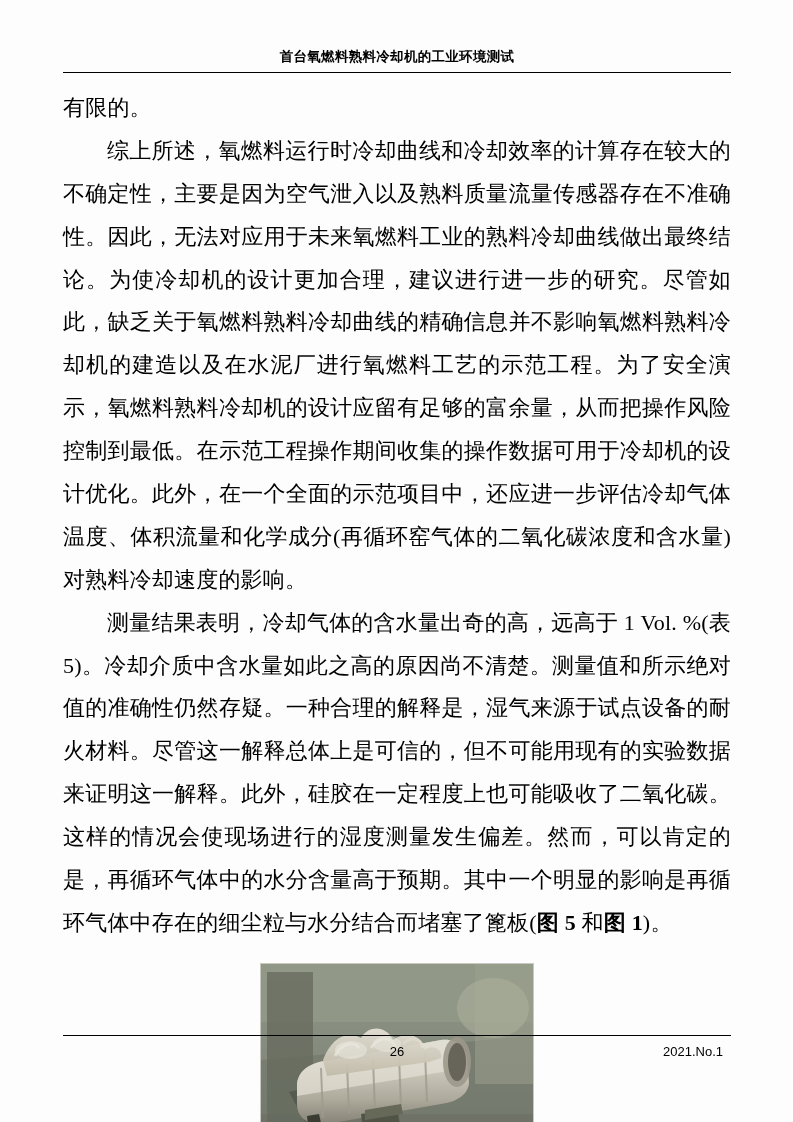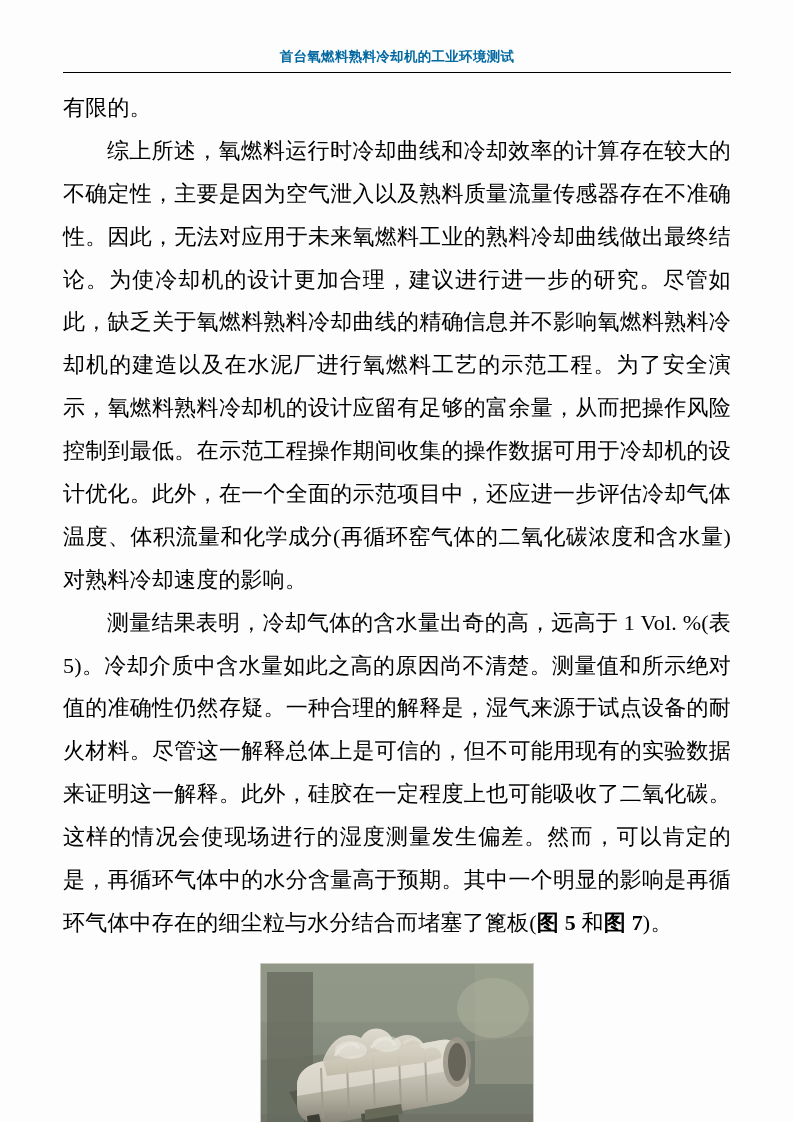--- a/index.html
+++ b/index.html
@@ -28,21 +28,21 @@
     top: 48px;
     width: 668px;
   }
   .header {
     text-align: center;
     font-size: 13.5px;
     font-family: "Liberation Sans", "DejaVu Sans", sans-serif;
     font-weight: bold;
     letter-spacing: 0.3px;
     padding-bottom: 6px;
-    color: #0369a1;
+    color: #000000;
   }
   .header-rule {
     border-bottom: 1.2px solid #000;
     width: 100%;
     margin-bottom: 14px;
   }
   p.body-text {
     font-size: 22px;
     line-height: 1.95;
     margin: 0;
@@ -123,21 +123,21 @@
   <div class="content">
 
     <div class="header">首台氧燃料熟料冷却机的工业环境测试</div>
     <div class="header-rule"></div>
 
     <p class="body-text">有限的。</p>
 
     <p class="body-text indent">综上所述，氧燃料运行时冷却曲线和冷却效率的计算存在较大的不确定性，主要是因为空气泄入以及熟料质量流量传感器存在不准确性。因此，无法对应用于未来氧燃料工业的熟料冷却曲线做出最终结论。为使冷却机的设计更加合理，建议进行进一步的研究。尽管如此，缺乏关于氧燃料熟料冷却曲线的精确信息并不影响氧燃料熟料冷却机的建造以及在水泥厂进行氧燃料工艺的示范工程。为了安全演示，氧燃料熟料冷却机的设计应留有足够的富余量，从而把操作风险控制到最低。在示范工程操作期间收集的操作数据可用于冷却机的设计优化。此外，在一个全面的示范项目中，还应进一步评估冷却气体温度、体积流量和化学成分(再循环窑气体的二氧化碳浓度和含水量)对熟料冷却速度的影响。</p>
 
 
-    <p class="body-text indent"><span>测量结果表明，冷却气体的含水量出奇的高，远高于 1 Vol. %(表 5)。冷却介质中含水量如此之高的原因尚不清楚。测量值和所示绝对值的准确性仍然存疑。一种合理的解释是，湿气来源于试点设备的耐火材料。尽管这一解释总体上是可信的，但不可能用现有的实验数据来证明这一解释。此外，硅胶在一定程度上也可能吸收了二氧化碳。这样的情况会使现场进行的湿度测量发生偏差。然而，可以肯定的是，再循环气体中的水分含量高于预期。其中一个明显的影响是再循环气体中存在的细尘粒与水分结合而堵塞了篦板(</span><b class="inline-bold">图 5</b><span> 和</span><b class="inline-bold">图 7</b><span>)。</span></p>
+    <p class="body-text indent"><span>测量结果表明，冷却气体的含水量出奇的高，远高于 1 Vol. %(表 5)。冷却介质中含水量如此之高的原因尚不清楚。测量值和所示绝对值的准确性仍然存疑。一种合理的解释是，湿气来源于试点设备的耐火材料。尽管这一解释总体上是可信的，但不可能用现有的实验数据来证明这一解释。此外，硅胶在一定程度上也可能吸收了二氧化碳。这样的情况会使现场进行的湿度测量发生偏差。然而，可以肯定的是，再循环气体中的水分含量高于预期。其中一个明显的影响是再循环气体中存在的细尘粒与水分结合而堵塞了篦板(</span><b class="inline-bold">图 5</b><span> 和</span><b class="inline-bold">图 1</b><span>)。</span></p>
 
     <div class="figure-block">
       <div class="figure-img">
         <svg viewBox="0 0 272 232" width="272" height="232" preserveAspectRatio="none">
           <defs>
             <linearGradient id="bgWall" x1="0" y1="0" x2="0" y2="1">
               <stop offset="0%" stop-color="#9aa08f"></stop>
               <stop offset="45%" stop-color="#8b9183"></stop>
               <stop offset="100%" stop-color="#6f7468"></stop>
             </linearGradient>
@@ -220,14 +220,21 @@
           <rect x="0" y="0" width="272" height="232" fill="#000" opacity="0.06"></rect>
         </svg>
       </div>
       <div class="figure-caption">
         <span class="cap-num">图 5</span><span>再循环气体的含水量</span>
       </div>
     </div>
 
   </div>
 
+  <div class="footer">
+    <div class="footer-rule"></div>
+    <div class="footer-row">
+      <span class="page-number">26</span>
+      <span class="issue-label">2021.No.1</span>
+    </div>
+  </div>
 
 </div>
 
 </body></html>

